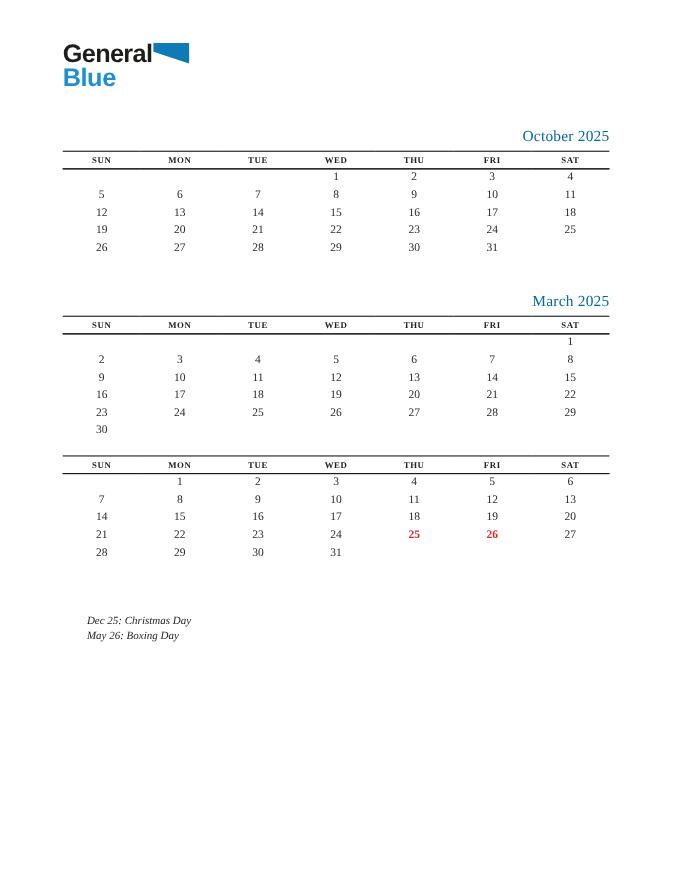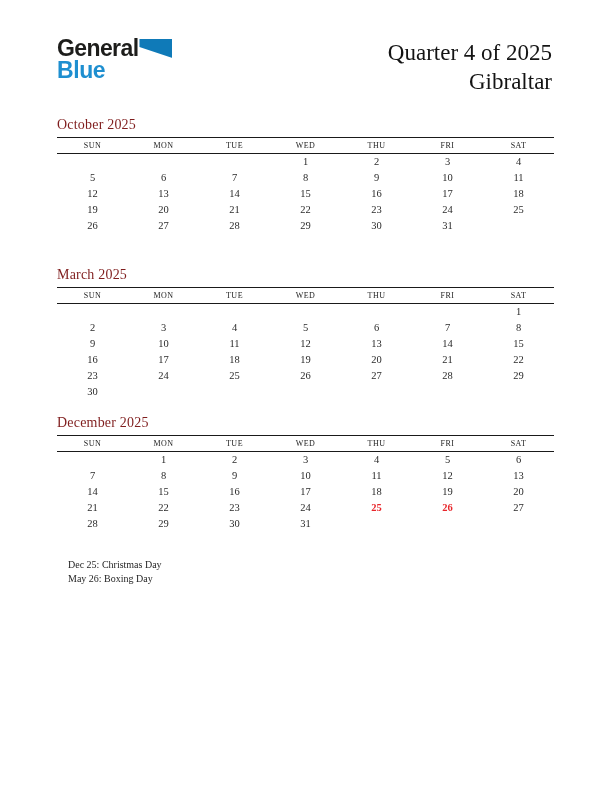--- a/index.html
+++ b/index.html
@@ -40,60 +40,56 @@
   .doc-title .line1 { font-size:23px; line-height:29px; }
   .doc-title .line2 { font-size:23px; line-height:29px; }
 
   
   .month { position:absolute; left:57px; width:497px; }
   .month-october  { top:116px; }
   .month-november { top:266px; }
   .month-december { top:414px; }
 
   .month-title {
-    text-align:left; font-size:14px; line-height:17px;
-    color:#7f1d1d; margin-bottom:4px; letter-spacing:0.2px;
+    text-align:right; font-size:14px; line-height:17px;
+    color:#0369a1; margin-bottom:4px; letter-spacing:0.2px;
   }
   table.cal { width:497px; border-collapse:collapse; table-layout:fixed; }
   table.cal thead tr {
     border-top:1.5px solid #1a1a1a;
     border-bottom:1.5px solid #1a1a1a;
   }
   table.cal th {
-    height:16px; font-size:8px; font-weight:400;
+    height:16px; font-size:8px; font-weight:700;
     letter-spacing:0.5px; color:#222; text-align:center;
     font-family:"Liberation Serif", serif;
   }
   table.cal td {
     height:16px; font-size:10.5px; color:#2b2b2b;
     text-align:center; vertical-align:middle;
   }
   table.cal td.holiday { color:var(--holiday-red, #e8262b); font-weight:700; }
 
   
-  .footnotes { position:absolute; left:68px; top:558px; }
+  .footnotes { position:absolute; left:79px; top:558px;font-style:italic; }
   .footnote { font-size:10px; line-height:14px; color:#1f1f1f; }
 </style>
 </head>
 <body>
 
 <div class="page">
 
   <div class="logo">
     <div class="logo-row1">
       <span class="logo-general">General</span>
       <span class="logo-triangle"></span>
     </div>
     <span class="logo-blue">Blue</span>
   </div>
 
-  <div class="doc-title">
-    <div class="line1">Quarter 4 of 2025</div>
-    <div class="line2">Gibraltar</div>
-  </div>
 
   <div class="month month-october">
     <div class="month-title">October 2025</div>
     <table class="cal">
       <thead>
         <tr>
             <th>SUN</th>
             <th>MON</th>
             <th>TUE</th>
             <th>WED</th>
@@ -219,21 +215,20 @@
             <td></td>
             <td></td>
             <td></td>
             <td></td>
           </tr>
         </tbody>
     </table>
   </div>
 
   <div class="month month-december">
-    <div class="month-title">December 2025</div>
     <table class="cal">
       <thead>
         <tr>
             <th>SUN</th>
             <th>MON</th>
             <th>TUE</th>
             <th>WED</th>
             <th>THU</th>
             <th>FRI</th>
             <th>SAT</th>

